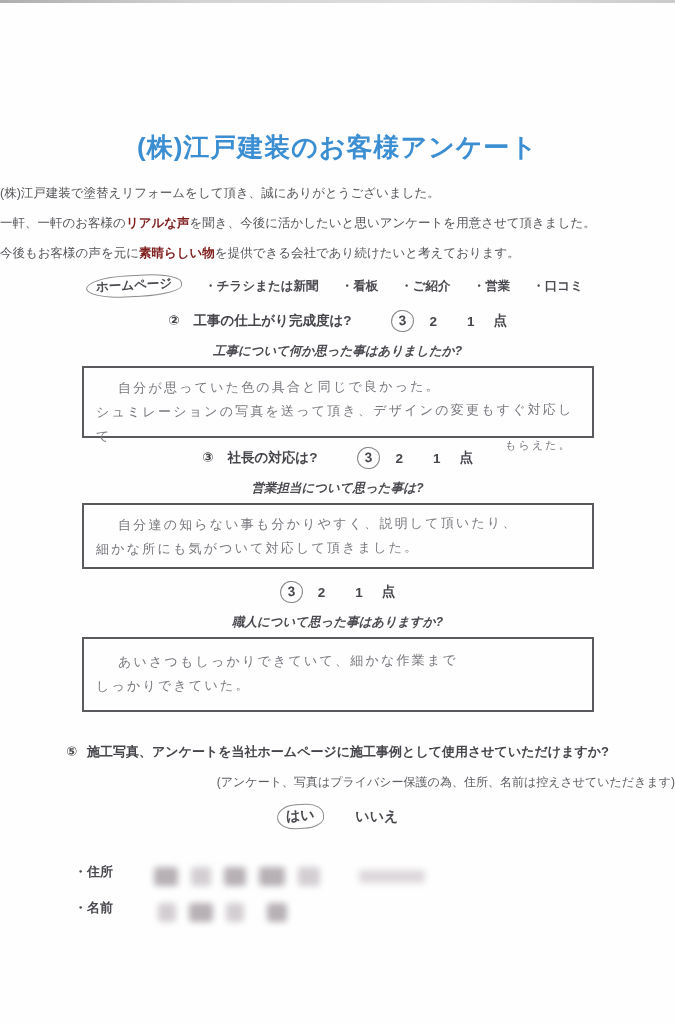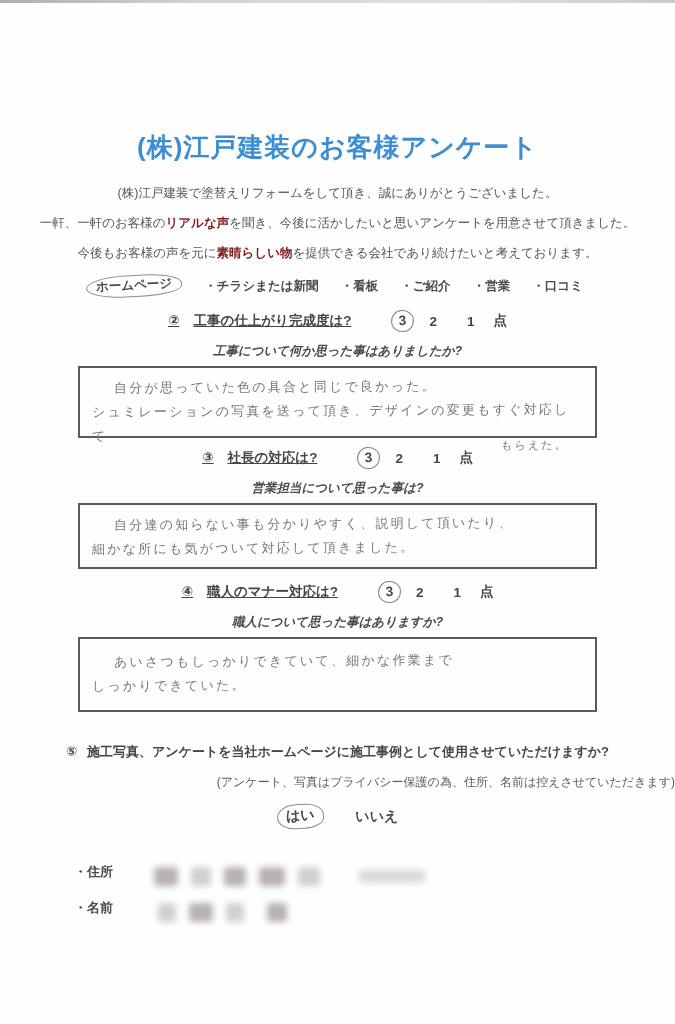--- a/index.html
+++ b/index.html
@@ -9,40 +9,40 @@
     font-family:"Liberation Sans","DejaVu Sans",sans-serif;
     color:#4a4a50;
   }
   .photo-edge{position:absolute;top:0;left:0;width:675px;height:3px;
     background:linear-gradient(90deg,#9a9a9a,#c9c9c7 30%,#d9d9d7 70%,#bdbdbb);opacity:.8;}
   .sheet{position:relative;width:100%;height:100%;}
 
   .title{margin-top:130px;text-align:center;font-size:26px;font-weight:bold;
     color:#3b8ed2;letter-spacing:1px;}
 
-  .intro{margin-top:20px;text-align:center;font-size:12.5px;color:#55555a;}
+  .intro{margin-top:20px;text-align:left;font-size:12.5px;color:#55555a;}
   .intro .line{margin-bottom:13px;white-space:nowrap;}
   .intro b{color:#7f1d1d;}
 
   .q-head{margin-top:28px;text-align:center;font-weight:bold;font-size:13.5px;color:#45454b;}
   .q-num{margin-right:14px;}
 
   .options{margin-top:13px;display:flex;justify-content:space-between;align-items:center;
     padding:0 92px 0 86px;font-size:12.5px;font-weight:bold;color:#4a4a50;white-space:nowrap;}
 
   .rating-row{margin-top:13px;display:flex;justify-content:center;align-items:center;
     font-weight:bold;font-size:13.5px;color:#45454b;}
-  .rating-row .qtext{margin-right:40px;text-decoration:underline;}
+  .rating-row .qtext{margin-right:40px;}
   .rating-row .num{margin:0 15px;}
   .rating-row .unit{margin-left:4px;}
 
   .prompt{margin-top:11px;text-align:center;font-weight:bold;font-size:12.5px;color:#4a4a50;font-style:italic;}
 
   .answer-box{margin:6px auto 0;width:478px;border:2px solid #5a5a5e;
-    padding:7px 25px 3px 12px;background:#fefefe;}
+    padding:7px 18px 3px 12px;background:#fefefe;}
   .hw{font-family:"DejaVu Sans",sans-serif;color:#77777e;font-size:13px;
     letter-spacing:2.2px;word-spacing:2px;line-height:24px;transform:rotate(-.35deg);}
   .hw.indent{padding-left:22px;}
   .hw-tail{text-align:right;font-size:11px;margin-top:-8px;padding-right:2px;line-height:16px;}
 
   .hand-circle{display:inline-block;border:1.7px solid #8d8d92;
     border-radius:50% 46% 52% 48% / 62% 55% 50% 58%;
     padding:1px 9px 2px;transform:rotate(-3deg);}
   .hand-circle-num{display:inline-block;border:1.6px solid #85858a;
     border-radius:50% 55% 48% 52% / 55% 48% 56% 50%;
@@ -115,21 +115,20 @@
       <span class="num">1</span>
       <span class="unit">点</span>
     </div>
     <div class="prompt">営業担当について思った事は?</div>
     <div class="answer-box" style="height:52px;">
       <div class="hw indent">自分達の知らない事も分かりやすく、説明して頂いたり、</div>
       <div class="hw">細かな所にも気がついて対応して頂きました。</div>
     </div>
 
     <div class="rating-row" style="margin-top:12px;">
-      <span class="qtext"><span class="q-num">④</span><span>職人のマナー対応は?</span></span>
       <span class="hand-circle-num"><span>3</span></span>
       <span class="num">2</span>
       <span class="num">1</span>
       <span class="unit">点</span>
     </div>
     <div class="prompt">職人について思った事はありますか?</div>
     <div class="answer-box" style="height:58px;padding-top:10px;">
       <div class="hw indent">あいさつもしっかりできていて、細かな作業まで</div>
       <div class="hw">しっかりできていた。</div>
     </div>

